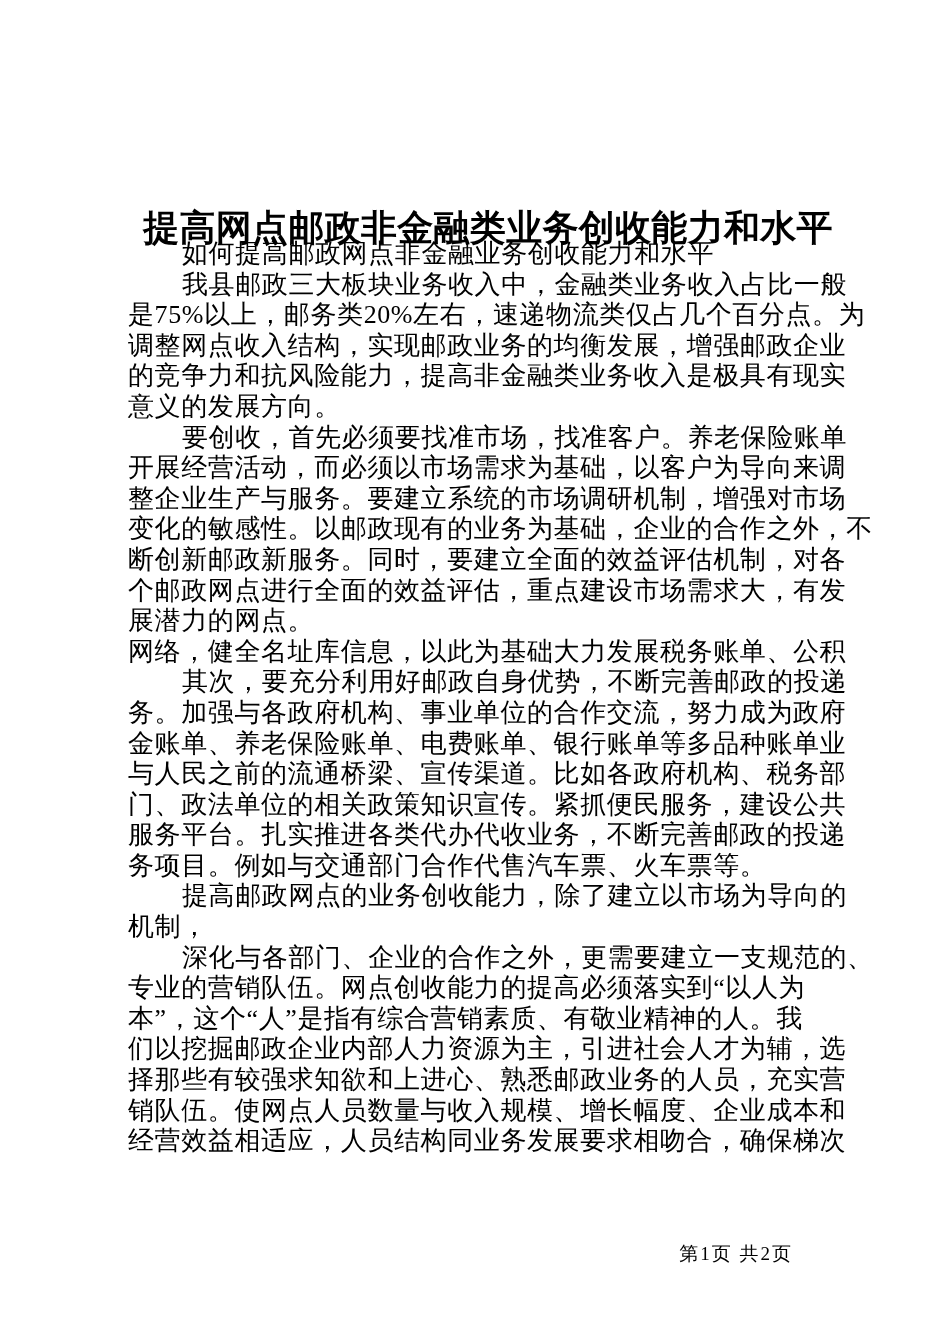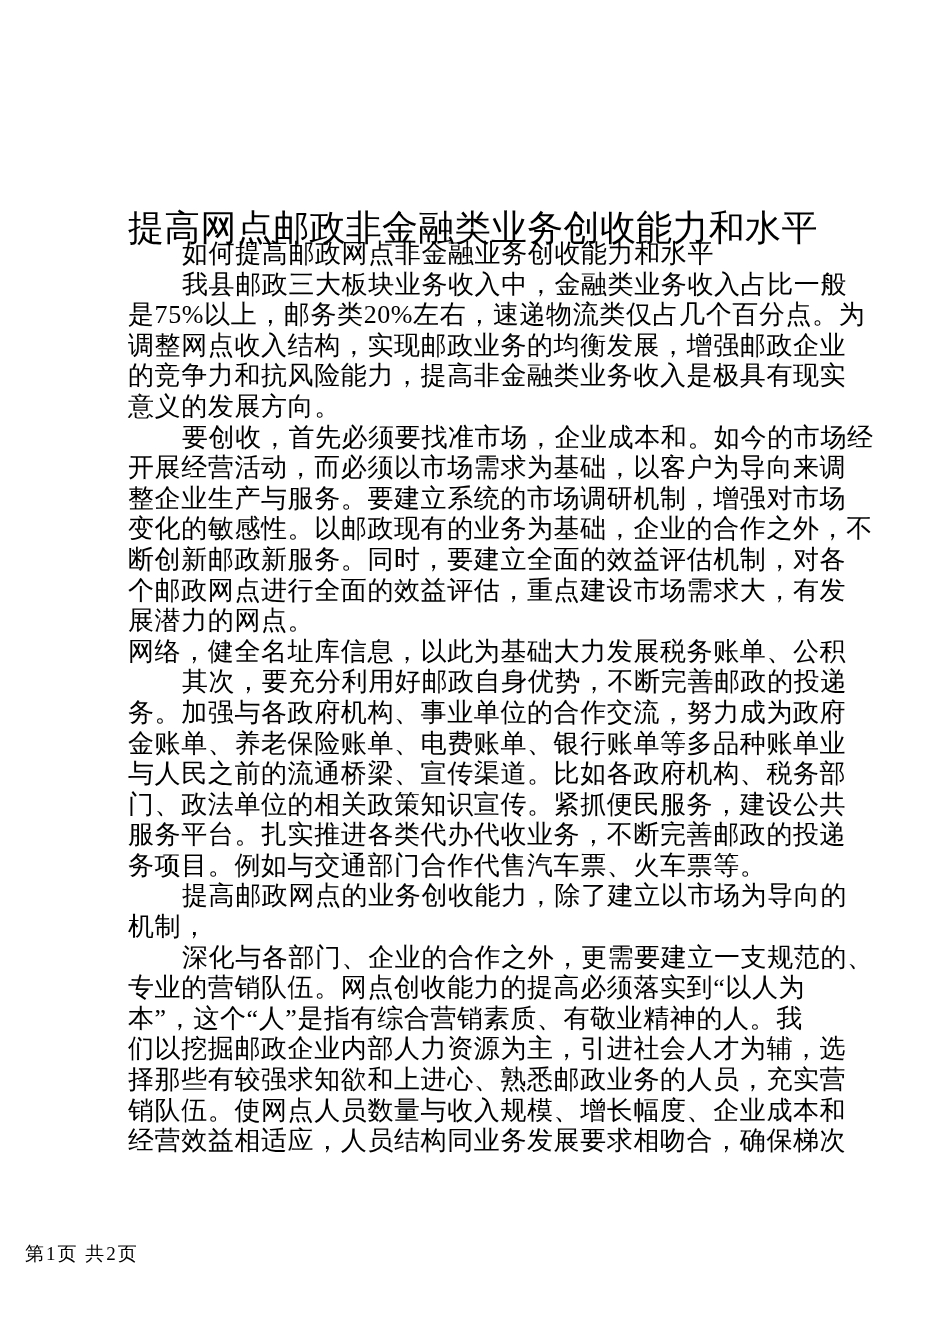--- a/index.html
+++ b/index.html
@@ -14,23 +14,23 @@
     background: #ffffff;
     overflow: hidden;
     font-family: "Liberation Serif", "DejaVu Serif", serif;
     color: #000000;
   }
   .doc-title {
     position: absolute;
     top: 180px;
     left: 128px;
     width: 720px;
-    text-align: left;
+    text-align: center;
     font-size: 36px;
-    font-weight: 400;
+    font-weight: 700;
     letter-spacing: 0.3px;
     white-space: nowrap;
     color: #000000;
   }
   .doc-body {
     position: absolute;
     top: 239px;
     left: 128px;
     width: 724px;
     font-size: 26px;
@@ -43,21 +43,21 @@
     height: 30.6px;
   }
   .doc-body .line.indent {
     padding-left: 54px;
   }
   .page-footer {
     position: absolute;
     top: 1241px;
     left: 0;
     width: 768px;
-    text-align: left;
+    text-align: right;
     font-size: 19px;
     letter-spacing: 2px;
     color: #000000;
   }
   .page-footer .footer-inner {
     position: relative;
     left: 25px;
   }
 </style>
 </head>
@@ -66,21 +66,21 @@
 <div class="page">
   <h1 class="doc-title">提高网点邮政非金融类业务创收能力和水平</h1>
 
   <div class="doc-body">
       <div class="line indent">如何提高邮政网点非金融业务创收能力和水平</div>
       <div class="line indent">我县邮政三大板块业务收入中，金融类业务收入占比一般</div>
       <div class="line">是75%以上，邮务类20%左右，速递物流类仅占几个百分点。为</div>
       <div class="line">调整网点收入结构，实现邮政业务的均衡发展，增强邮政企业</div>
       <div class="line">的竞争力和抗风险能力，提高非金融类业务收入是极具有现实</div>
       <div class="line">意义的发展方向。</div>
-      <div class="line indent">要创收，首先必须要找准市场，企业成本和。如今的市场经</div>
+      <div class="line indent">要创收，首先必须要找准市场，找准客户。养老保险账单</div>
       <div class="line">开展经营活动，而必须以市场需求为基础，以客户为导向来调</div>
       <div class="line">整企业生产与服务。要建立系统的市场调研机制，增强对市场</div>
       <div class="line">变化的敏感性。以邮政现有的业务为基础，企业的合作之外，不</div>
       <div class="line">断创新邮政新服务。同时，要建立全面的效益评估机制，对各</div>
       <div class="line">个邮政网点进行全面的效益评估，重点建设市场需求大，有发</div>
       <div class="line">展潜力的网点。</div>
       <div class="line">网络，健全名址库信息，以此为基础大力发展税务账单、公积</div>
       <div class="line indent">其次，要充分利用好邮政自身优势，不断完善邮政的投递</div>
       <div class="line">务。加强与各政府机构、事业单位的合作交流，努力成为政府</div>
       <div class="line">金账单、养老保险账单、电费账单、银行账单等多品种账单业</div>

